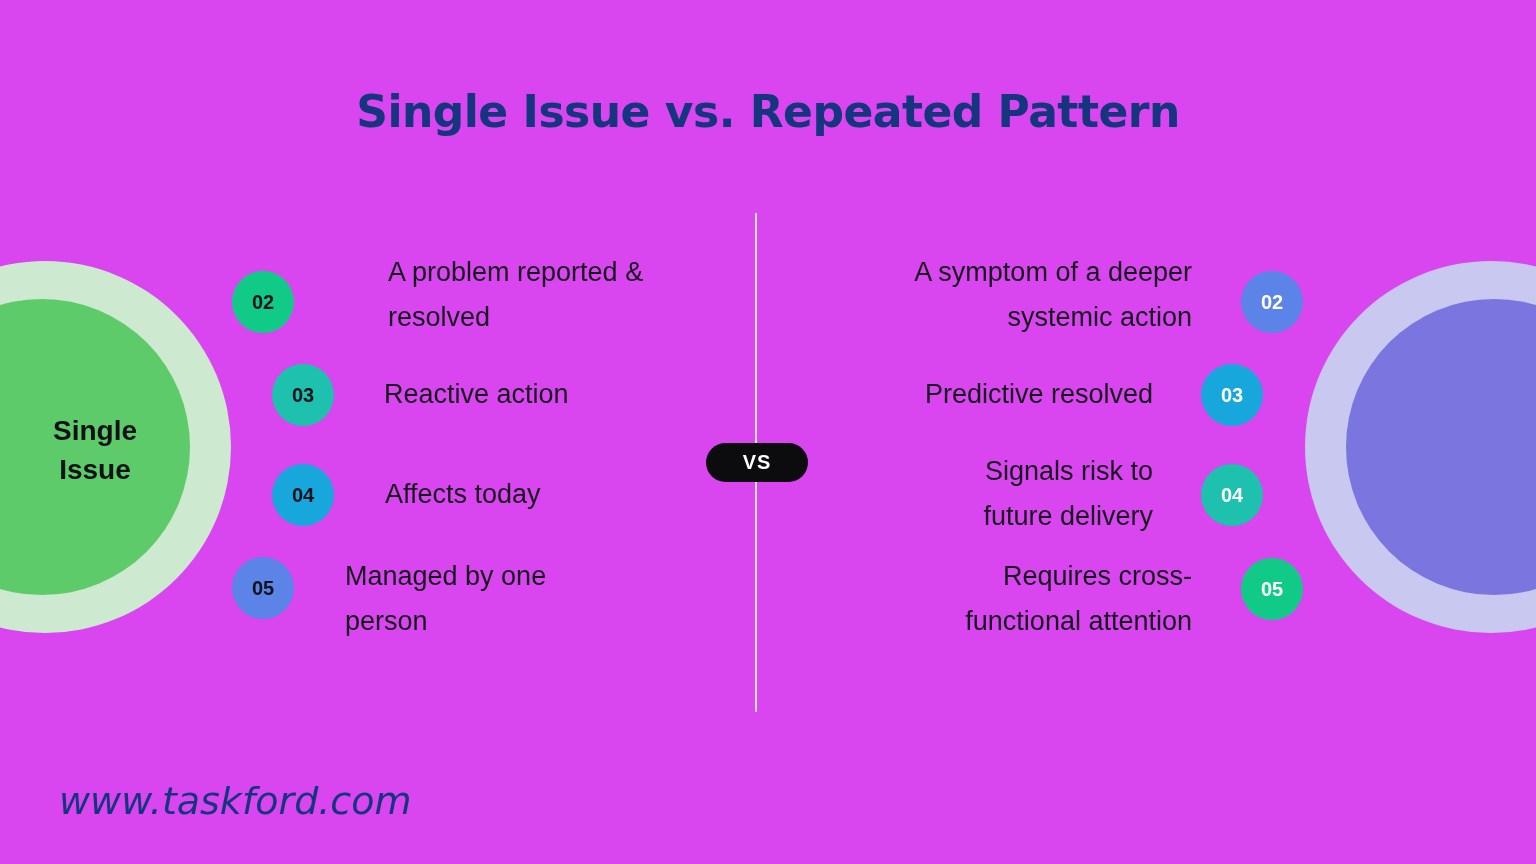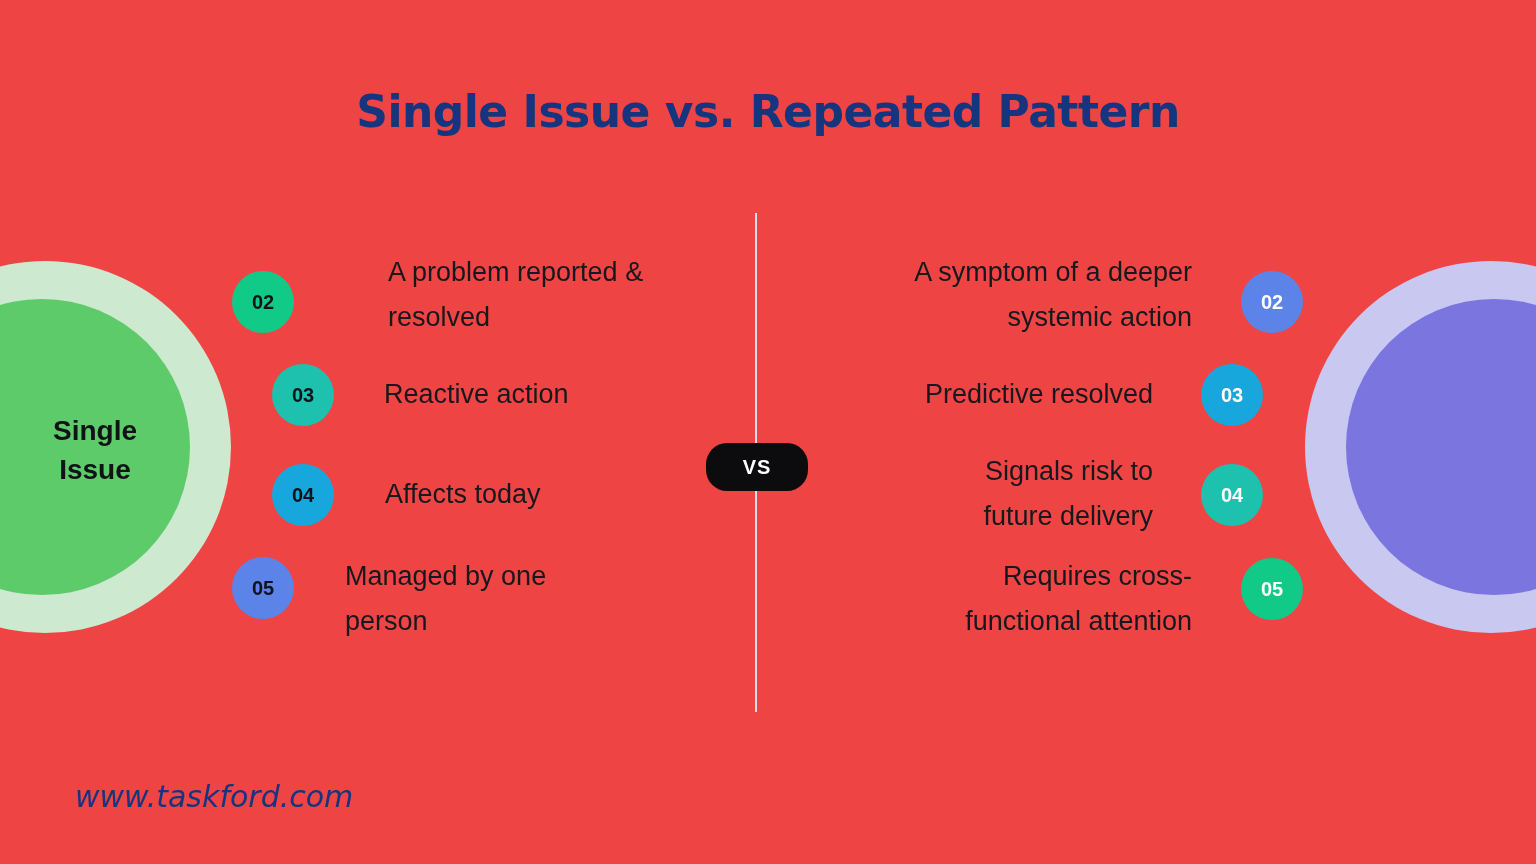--- a/index.html
+++ b/index.html
@@ -33,21 +33,21 @@
     white-space:pre-line;
   }
   .hemi-label.left {left:0;color:#101217;}
   .hemi-label.right{left:1346px;color:#ffffff;}
   .divider{
     position:absolute;
     left:755px;top:213px;width:2px;height:499px;
   }
   .vs-pill{
     position:absolute;
-    left:706px;top:443px;width:102px;height:48px;
+    left:706px;top:443px;width:102px;height:39px;
     border-radius:21px;
     display:flex;align-items:center;justify-content:center;
     color:#ffffff;font-size:20px;font-weight:700;letter-spacing:1px;
   }
   .badge{
     position:absolute;
     width:62px;height:62px;border-radius:50%;
     display:flex;align-items:center;justify-content:center;
     font-size:20px;font-weight:700;
   }
@@ -63,30 +63,30 @@
     white-space:pre-line;
     color:#16181d;
   }
   .itext.right{text-align:right;}
   .tl1{left:345px;top:250px;margin-left:43px;} .tl2{left:384px;top:372px;}
   .tl3{left:385px;top:472px;} .tl4{left:345px;top:554px;}
   .tr1{right:344px;top:250px;} .tr2{right:383px;top:372px;}
   .tr3{right:383px;top:449px;} .tr4{right:344px;top:554px;}
   .footer-url{
     position:absolute;
-    left:75px;top:779px;
+    left:59px;top:779px;
     font-family:"DejaVu Sans", sans-serif;
     font-style:italic;
-    font-size:30px;font-weight:500;
+    font-size:38px;font-weight:500;
   }
 </style>
 </head>
 <body>
 
-<div class="canvas" style="background-color: #ef4444;">
+<div class="canvas" style="background-color: #d946ef;">
 
   <h1 class="page-title" style="color: rgb(21, 53, 126);">Single Issue vs. Repeated Pattern</h1>
 
   <div class="circle ring-left" style="background-color: rgb(205, 233, 208);"></div>
   <div class="circle hemi-left" style="background-color: rgb(94, 203, 106);"></div>
   <div class="hemi-label left">Single
 Issue</div>
 
   <div class="circle ring-right" style="background-color: rgb(201, 200, 240);"></div>
   <div class="circle hemi-right" style="background-color: rgb(122, 117, 223);"></div>

